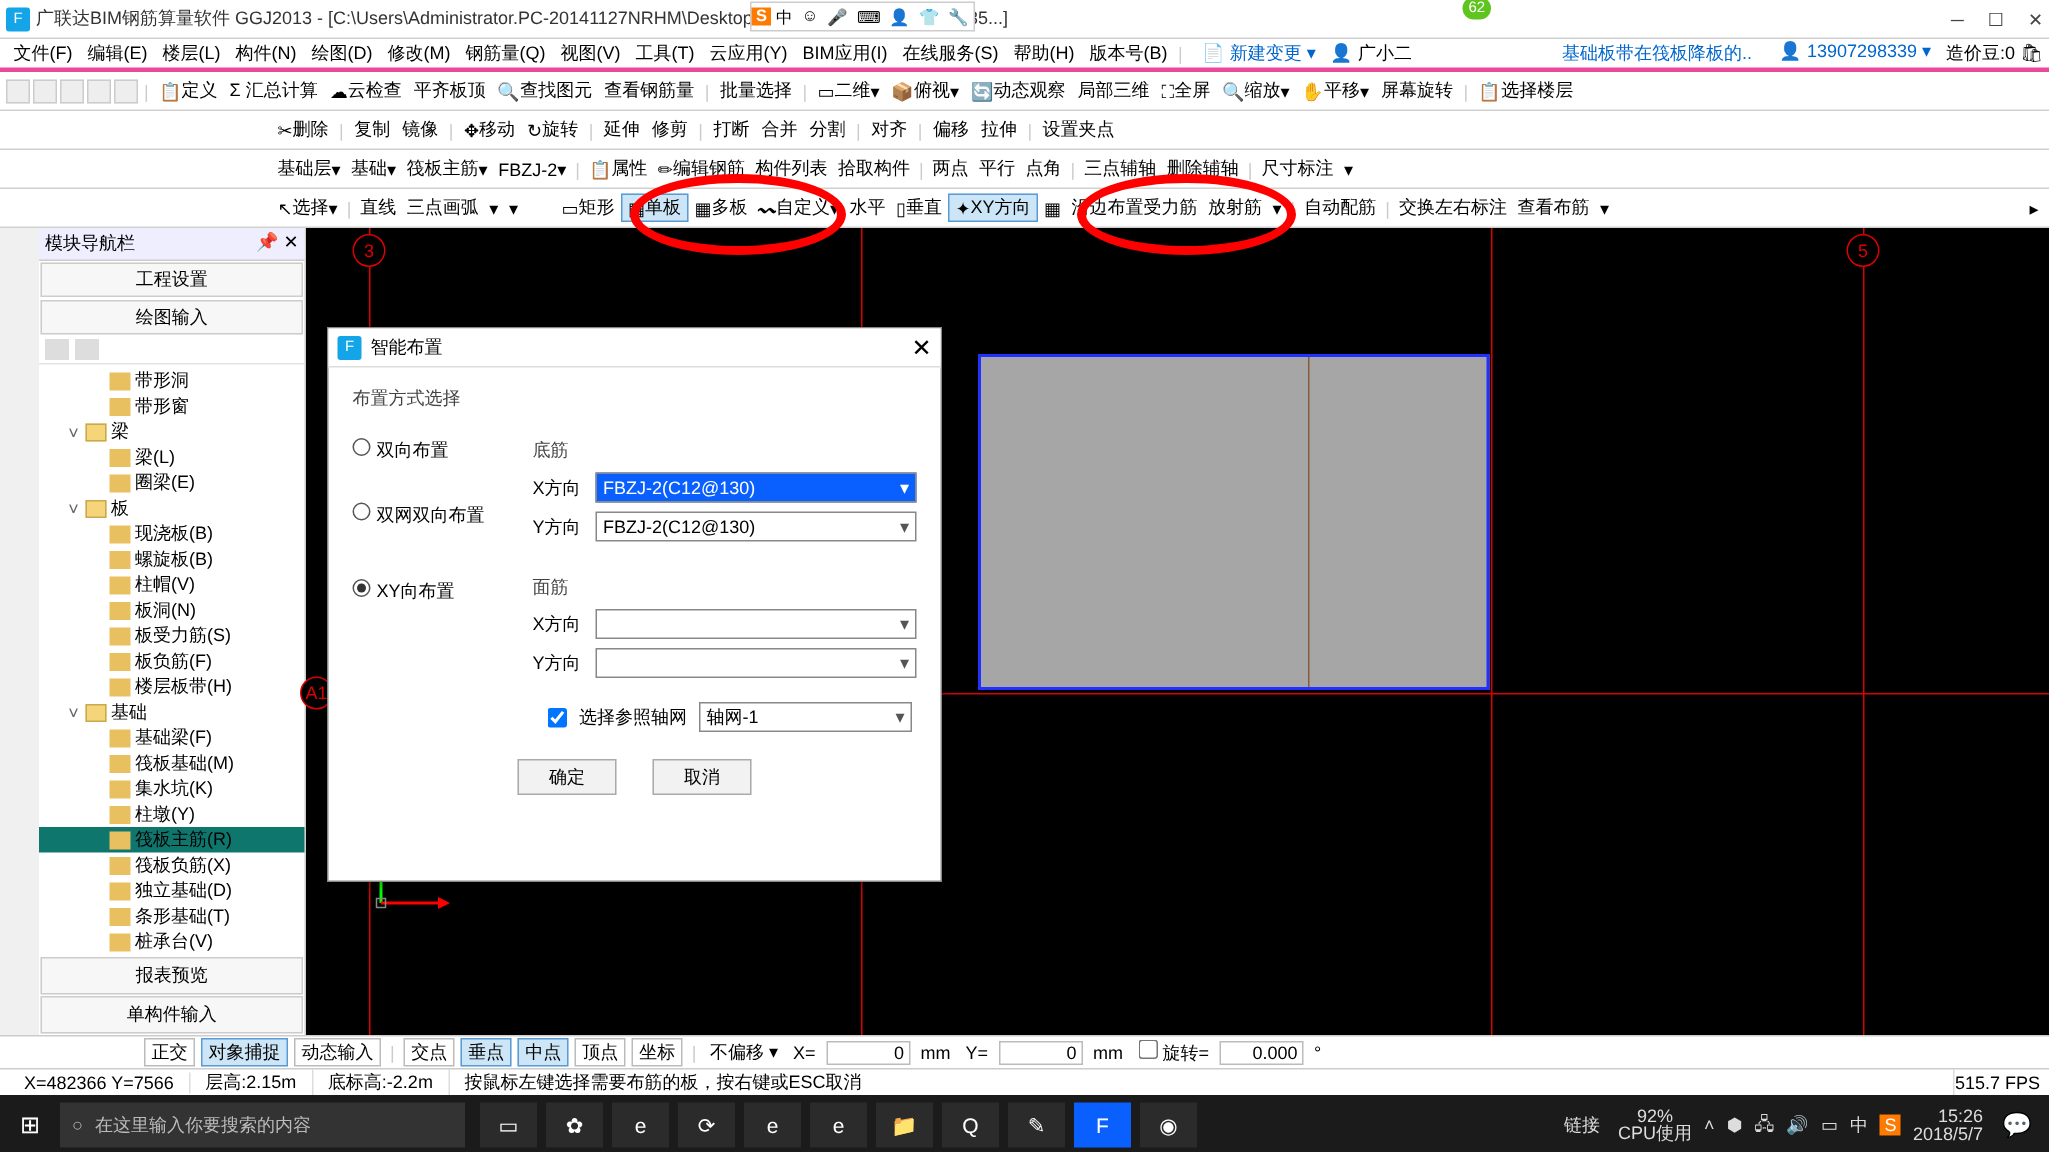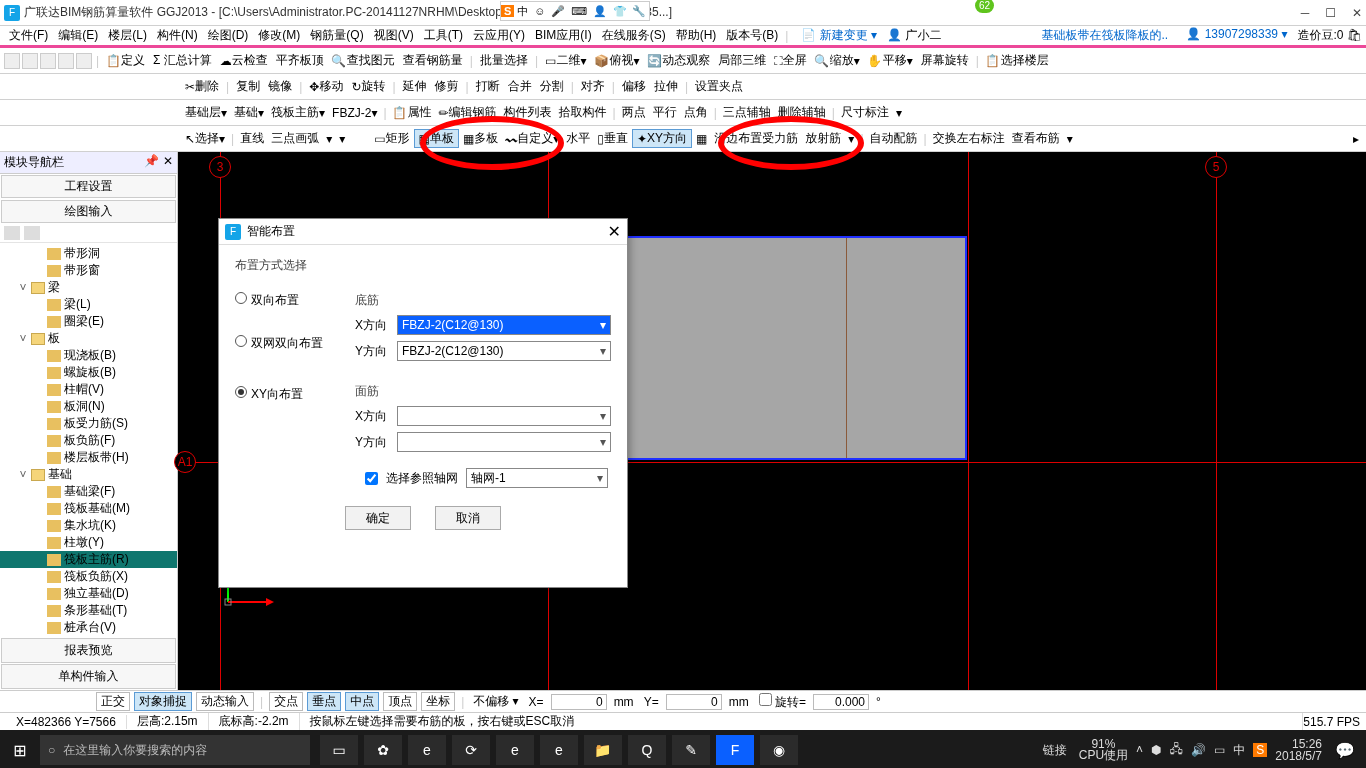--- a/index.html
+++ b/index.html
@@ -30,21 +30,21 @@
 
 .subtoolbar { height: 26px; background: #fff; display: flex; align-items: center; padding: 0 4px; border-bottom: 1px solid #d0d0d0; gap: 1px; position: relative; }
 .subtoolbar > span { display: inline-flex; align-items: center; padding: 0 3px; white-space: nowrap; }
 .btn-pressed { background: #cde6f7; border: 1px solid #5b9bd5; padding: 0 4px !important; }
 
 .circle-red { position: absolute; border: 6px solid #ff0000; border-radius: 50%; pointer-events: none; z-index: 50; }
 .circle1 { width: 144px; height: 54px; left: 420px; top: 116px; }
 .circle2 { width: 146px; height: 54px; left: 718px; top: 116px; }
 
 .main { display: flex; height: 596px; }
-.leftpanel { width: 178px; background: #fff; border-right: 1px solid #ccc; display: flex; flex-direction: column; }
+.leftpanel { width: 178px; background: #fff; border-right: 1px solid #ccc; display: flex; flex-direction: column; margin-left: 26px; }
 .nav-title { background: #eef; border-bottom: 1px solid #ccc; padding: 2px 4px; display:flex; justify-content: space-between; }
 .nav-tabs { display: flex; flex-direction: column; }
 .nav-tabs .tab { text-align: center; border: 1px solid #ccc; background: #f7f7f7; padding: 2px 0; margin: 1px; }
 .tool-row { display: flex; gap: 4px; padding: 2px 4px; border-bottom: 1px solid #e4e4e4; }
 .tool-row .tico { width: 16px; height: 14px; background: #ddd; }
 
 .tree { flex: 1; overflow: auto; padding: 2px 0; font-size: 12px; }
 .tree .node { display: flex; align-items: center; height: 17px; padding-left: 4px; }
 .tree .node .tog { width: 10px; text-align: center; color: #666; }
 .tree .node .ic { width: 14px; height: 12px; margin: 0 3px; display: inline-block; background: #e8c060; }
@@ -517,21 +517,21 @@
     <div class="ti">e</div>
     <div class="ti">📁</div>
     <div class="ti">Q</div>
     <div class="ti">✎</div>
     <div class="ti active">F</div>
     <div class="ti">◉</div>
   </div>
   <div class="tray">
     <span class="link-txt">链接</span>
     <div class="cpu">
-        <span>91%</span>
+        <span>92%</span>
         <span>CPU使用</span>
       </div>
     <span>˄</span>
     <span>⬢</span>
     <span>🖧</span>
     <span>🔊</span>
     <span>▭</span>
     <span>中</span>
     <span style="background:#ff7a00;padding:0 3px;color:#fff">S</span>
     <div class="clock">

